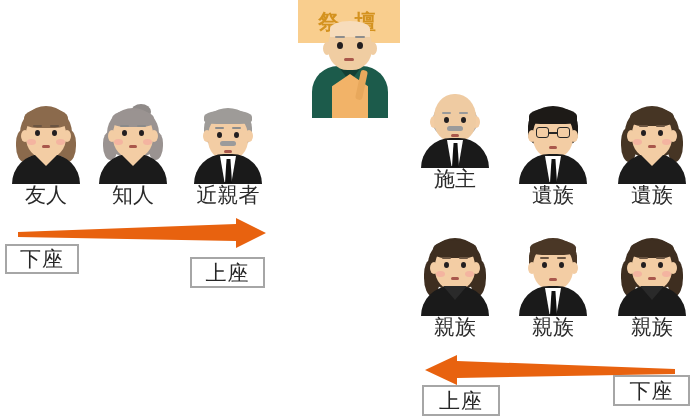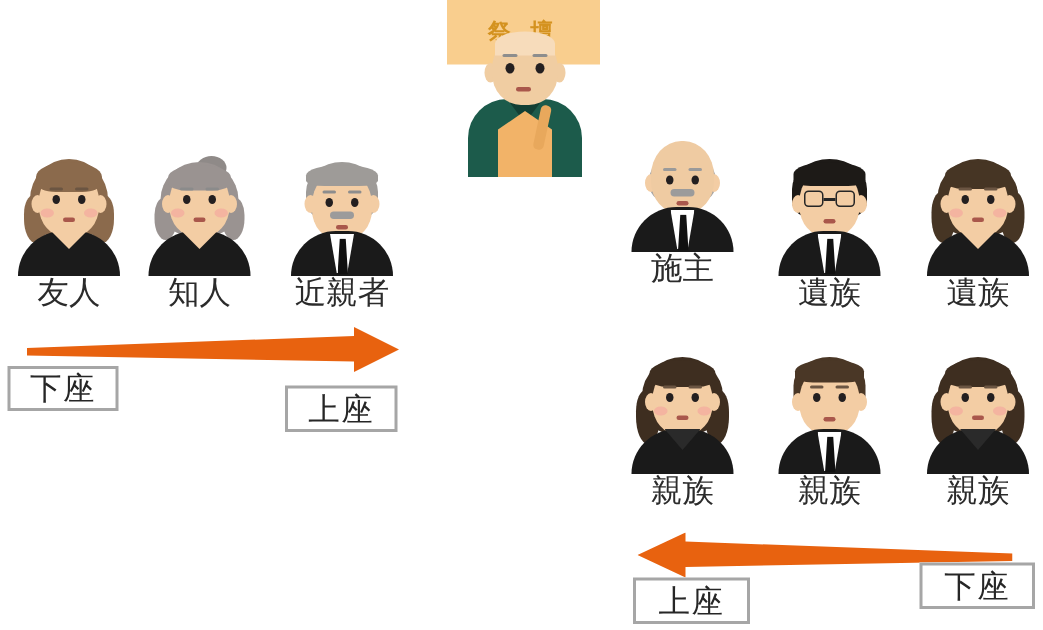--- a/index.html
+++ b/index.html
@@ -13,21 +13,21 @@
   #stage{position:absolute;left:0;top:0;width:695px;height:420px;}
 
   
   .altar-box{
     position:absolute;left:298px;top:0px;width:102px;height:43px;
     background:#F9CE8E;
   }
   .altar-label{
     position:absolute;left:0;top:0;width:102px;height:43px;
     display:flex;align-items:center;justify-content:center;
-    font-size:15px;color:#D4921F;letter-spacing:4px;
+    font-size:21px;color:#D4921F;letter-spacing:4px;
     font-family:"DejaVu Sans",sans-serif;font-weight:600;
   }
 
   
   .person{position:absolute;width:96px;text-align:center;}
   .person .art{position:relative;width:96px;height:78px;margin:0 auto;}
   .person .cap{
     font-size:21px;color:#2b2b2b;line-height:26px;
     font-family:"DejaVu Sans",sans-serif;white-space:nowrap;
   }

